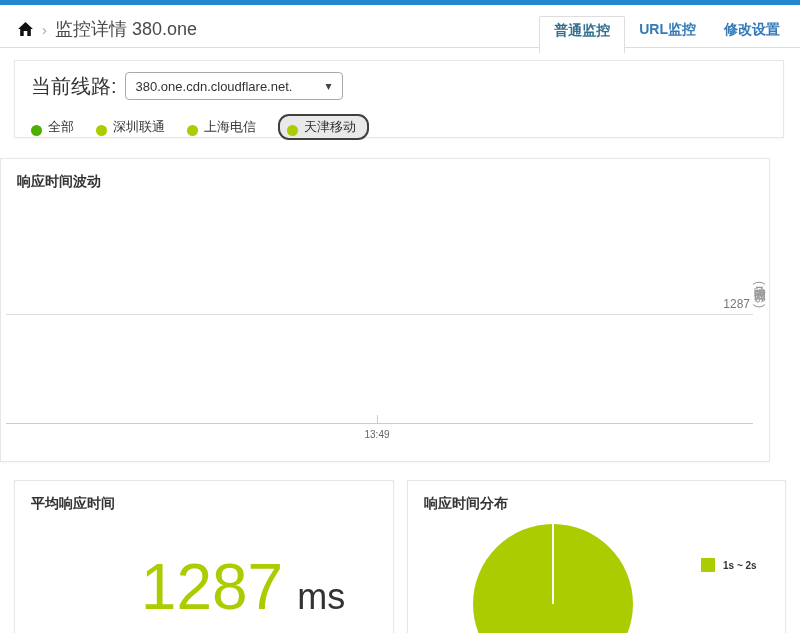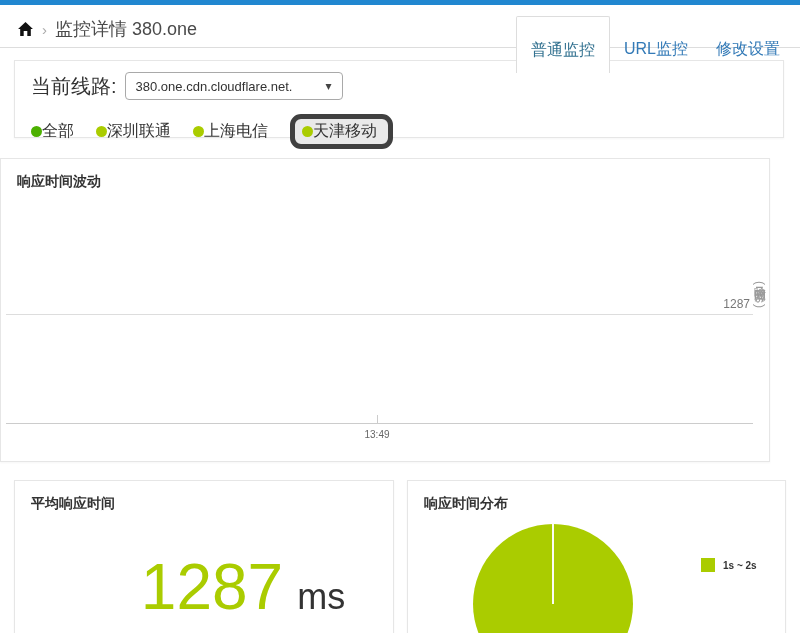--- a/index.html
+++ b/index.html
@@ -10,44 +10,44 @@
   }
   .topbar { position:absolute; left:0; top:0; width:800px; height:5px; }
 
   
   .header { position:absolute; left:0; top:5px; width:800px; height:43px; border-bottom:1px solid #ddd; background:#fff; }
   .breadcrumb { position:absolute; left:17px; top:12px; display:flex; align-items:center; gap:8px; }
   .home-ic { width:17px; height:17px; display:block; }
   .crumb-sep { color:#aaa; font-size:15px; }
   .crumb-title { color:#4a4a4a; font-size:18px; }
   .tabs { position:absolute; right:6px; top:11px; display:flex; align-items:flex-start; }
-  .tab { padding:24px 14px; font-size:16px; color:#337ab7; cursor:pointer; line-height:18px; }
+  .tab { padding:4px 14px; font-size:14px; color:#337ab7; cursor:pointer; line-height:18px;font-weight:bold; }
   .tab.active {
     background:#fff; border:1px solid #ddd; border-bottom:none; border-radius:2px 2px 0 0;
     color:#31708f; padding-bottom:14px; position:relative; z-index:2;
   }
 
   
   .panel { position:absolute; background:#fff; border:1px solid #e6e6e6; box-shadow:0 1px 2px rgba(0,0,0,.04); }
   .panel-title { font-size:14px; font-weight:bold; color:#333; padding:14px 16px 0 16px; }
 
   
   #panel-filters { left:14px; top:60px; width:770px; height:78px; padding:11px 16px; }
   .line-row { display:flex; align-items:center; gap:8px; }
   .line-label { font-size:20px; color:#333; }
   .select {
     display:flex; align-items:center; justify-content:space-between;
     width:218px; height:28px; border:1px solid #a9a9a9; border-radius:4px;
     padding:0 10px; font-size:13px; color:#333; cursor:pointer; background:#fff;
   }
   .select .chev { font-size:12px; color:#444; }
   .legend-row { display:flex; align-items:center; gap:22px; margin-top:14px; }
-  .legend-item { display:flex; align-items:center; font-size:16px; color:#333; cursor:pointer; }
+  .legend-item { display:flex; align-items:flex-end; gap:6px; font-size:13px; color:#333; cursor:pointer; }
   .dot { width:11px; height:11px; border-radius:50%; flex:0 0 auto; }
-  .legend-item.chip { background:#e9e9e9; border:5px solid #404040; border-radius:11px; padding:2px 11px 2px 7px; }
+  .legend-item.chip { background:#e9e9e9; border:2px solid #404040; border-radius:11px; padding:2px 11px 2px 7px; }
 
   
   #panel-chart { left:0; top:158px; width:770px; height:304px; }
   .gridline { position:absolute; left:5px; right:16px; top:155px; height:1px; background:#ddd; }
   .ytick-label { position:absolute; right:19px; top:138px; font-size:12px; color:#777; }
   .yaxis-name {
     position:absolute; right:1px; top:118px; writing-mode:vertical-rl;
     font-size:12px; color:#999; letter-spacing:1px;
   }
   .xaxis-line { position:absolute; left:5px; right:16px; top:264px; height:1px; background:#ccc; }

